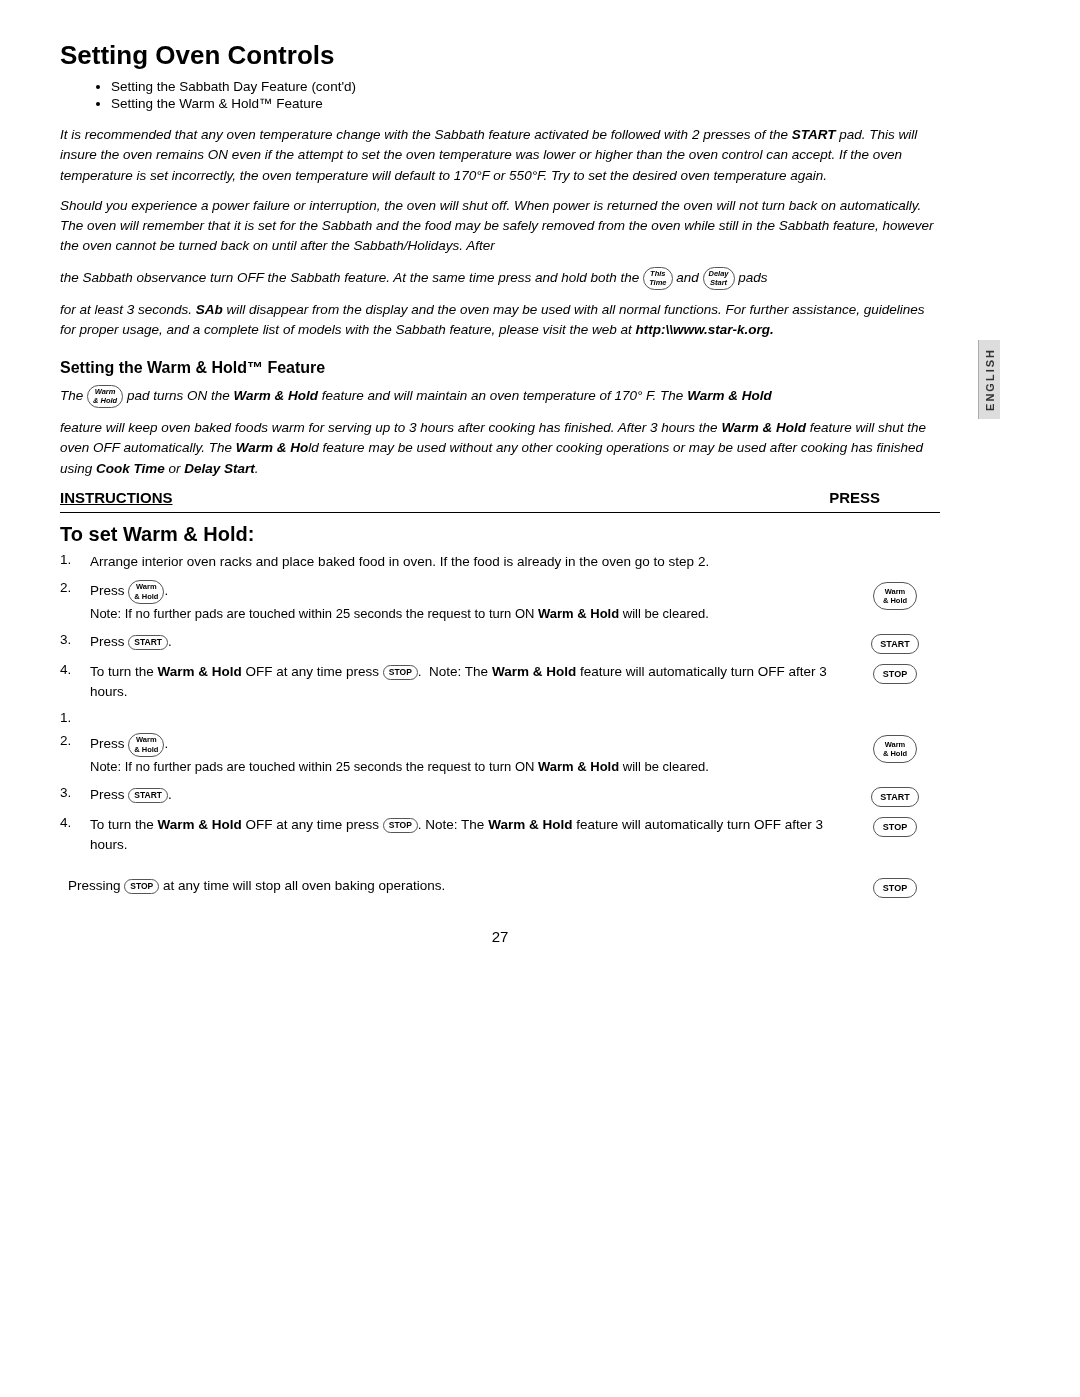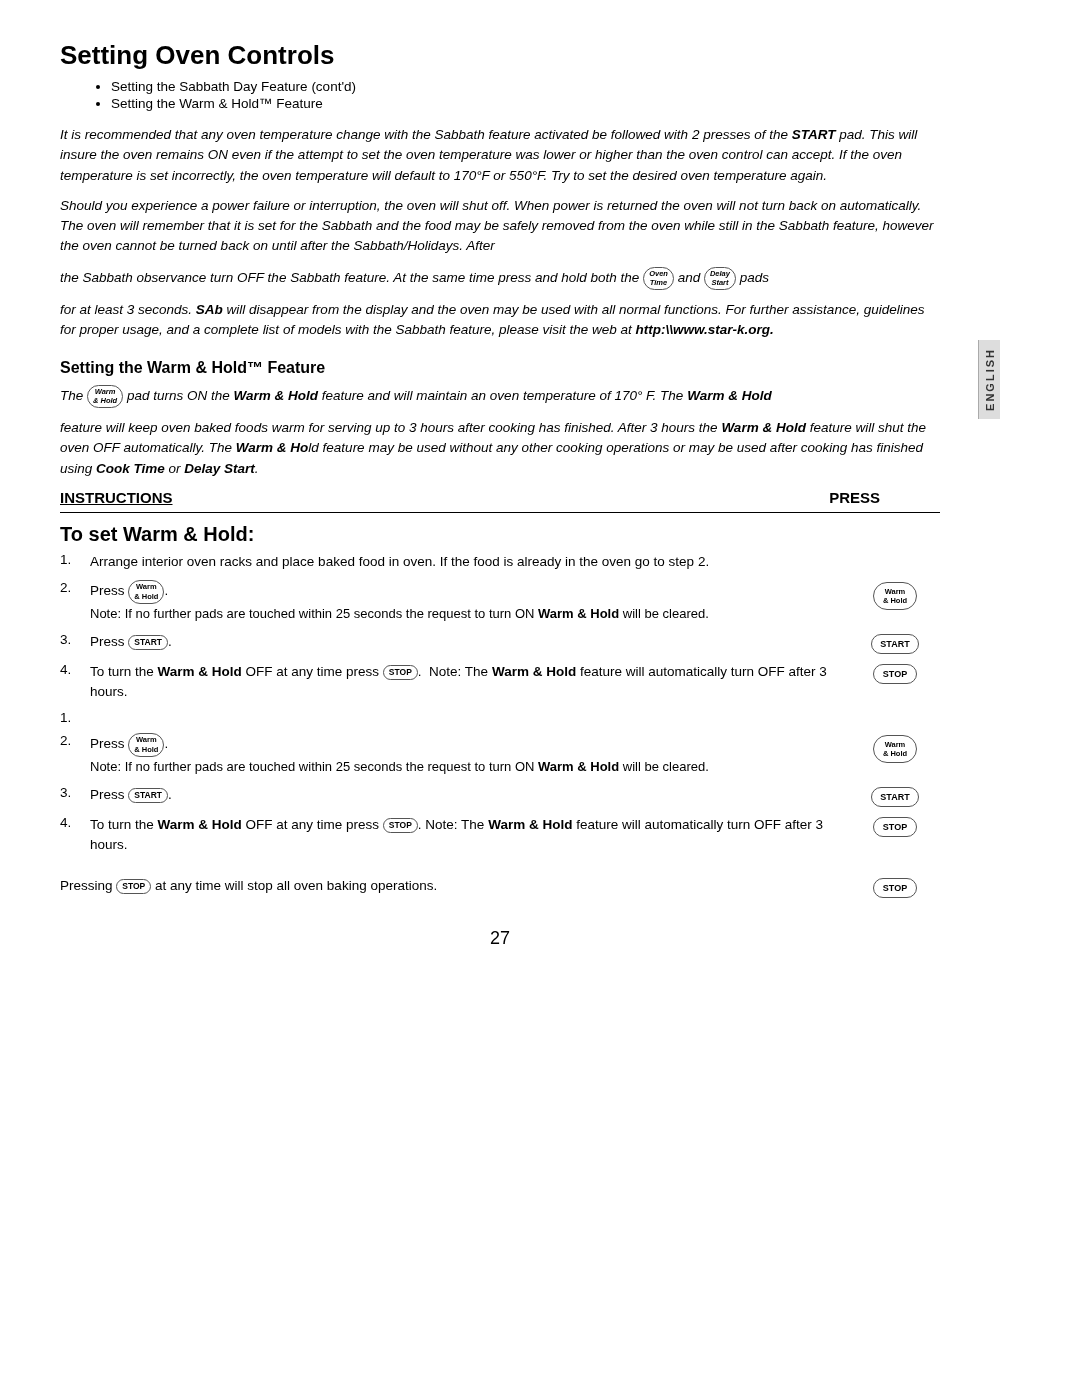--- a/index.html
+++ b/index.html
@@ -99,21 +99,21 @@
     .pressing-row {
       display: flex;
       flex-direction: row;
       align-items: center;
       margin-top: 14px;
       margin-bottom: 8px;
     }
     .pressing-row .step-content { flex: 1; }
     .page-number {
       text-align: center;
-      font-size: 18px;
+      font-size: 15px;
       margin-top: 30px;
     }
     
     .side-tab {
       position: absolute;
       right: 0;
       top: 340px;
       width: 22px;
       display: flex;
       flex-direction: column;
@@ -160,21 +160,21 @@
   </ul>
 
   <p>It is recommended that any oven temperature change with the Sabbath feature activated be followed with 2 presses of the <strong>START</strong> pad. This will insure the oven remains ON even if the attempt to set the oven temperature was lower or higher than the oven control can accept. If the oven temperature is set incorrectly, the oven temperature will default to 170°F or 550°F. Try to set the desired oven temperature again.</p>
 
   <p>Should you experience a power failure or interruption, the oven will shut off. When power is returned the oven will not turn back on automatically. The oven will remember that it is set for the Sabbath and the food may be safely removed from the oven while still in the Sabbath feature, however the oven cannot be turned back on until after the Sabbath/Holidays. After</p>
 
   <p>
     the Sabbath observance turn OFF the Sabbath feature. At the same time press and hold both the
     <span class="inline-btn">
         <span class="two-line">
-          <span>Oven</span>
+          <span>This</span>
           <span>Time</span>
         </span>
       </span>
     and
     <span class="inline-btn">
         <span class="two-line">
           <span>Delay</span>
           <span>Start</span>
         </span>
       </span>
@@ -291,21 +291,21 @@
   <div class="step-row">
     <span class="step-number">4.</span>
     <div class="step-content">
       To turn the <strong>Warm &amp; Hold</strong> OFF at any time press <span class="inline-btn stop">STOP</span>. Note: The <strong>Warm &amp; Hold</strong> feature will automatically turn OFF after 3 hours.
     </div>
     <div class="press-icon-col">
       <div class="press-btn-large">STOP</div>
     </div>
   </div>
 
-  <div class="pressing-row" style="margin-top:20px;">
+  <div class="pressing-row" style="margin-top:20px;margin-left:8px;">
     <div class="step-content">
       <span>Pressing </span><span class="inline-btn stop">STOP</span><span> at any time will stop all oven baking operations.</span>
     </div>
     <div class="press-icon-col">
       <div class="press-btn-large">STOP</div>
     </div>
   </div>
 
   <div class="page-number">27</div>
 

